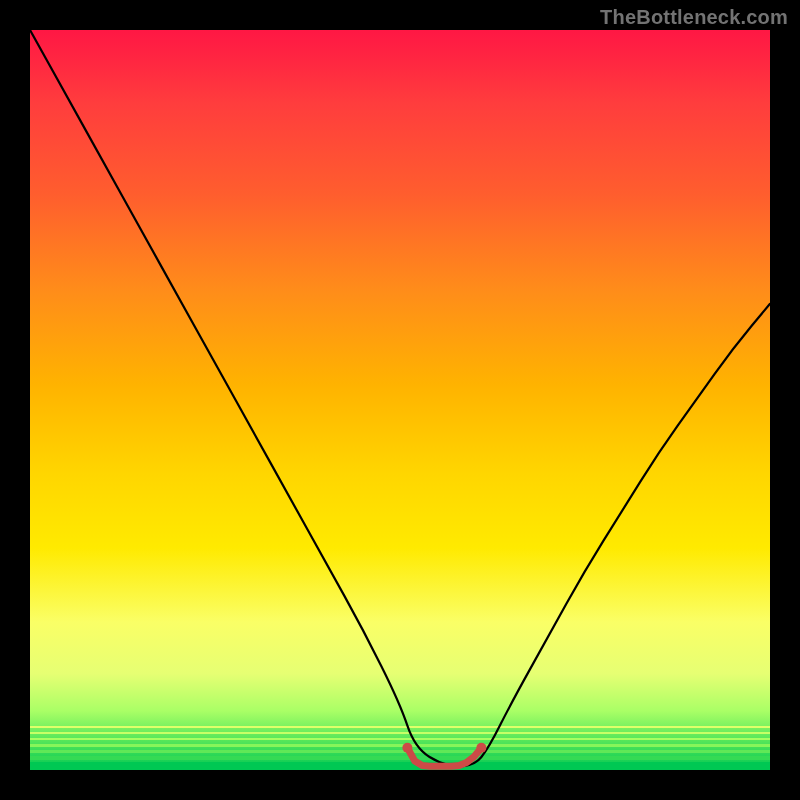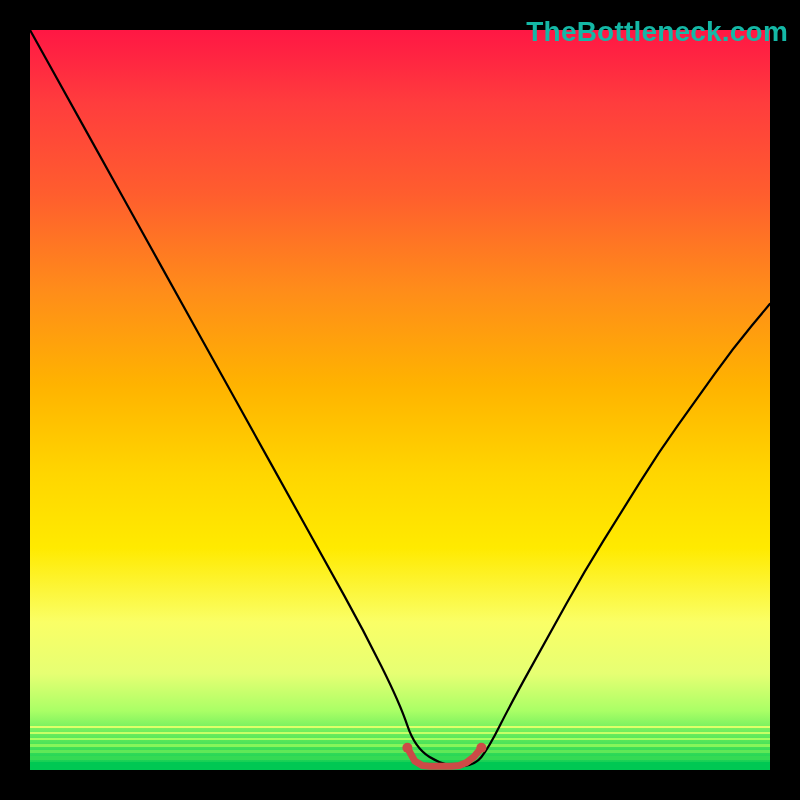--- a/index.html
+++ b/index.html
@@ -40,25 +40,25 @@
   
   .green-bands {
     position: absolute;
     left: 30px;
     width: 740px;
     pointer-events: none;
   }
   .gb { position:absolute; left:0; width:100%; }
   .watermark {
     position: absolute;
-    top: 16px;
+    top: 6px;
     right: 12px;
-    color: #14b8a6;
+    color: #737373;
     font-weight: bold;
-    font-size: 28px;
+    font-size: 20px;
     letter-spacing: 0.2px;
   }
   svg.curve {
     position: absolute;
     left: 30px;
     top: 30px;
     width: 740px;
     height: 740px;
     pointer-events: none;
   }

